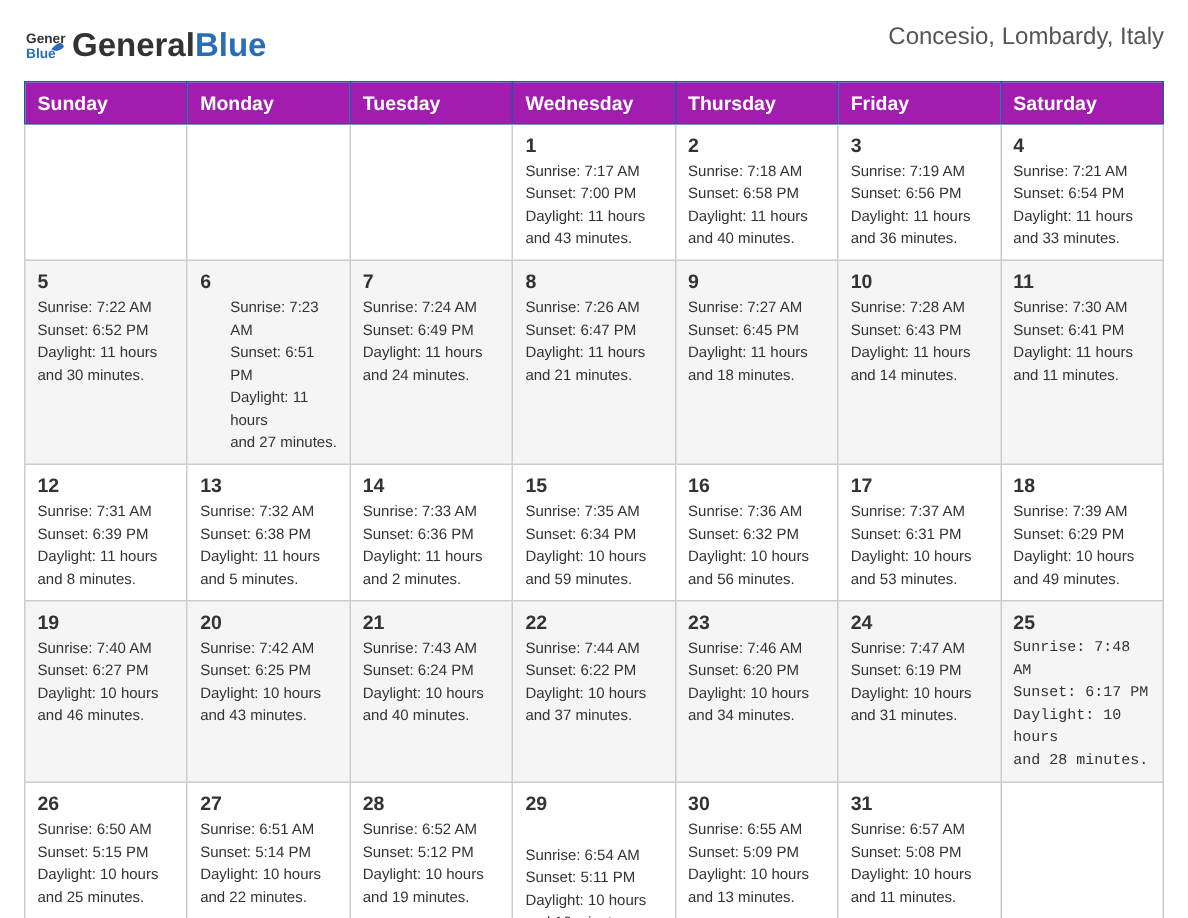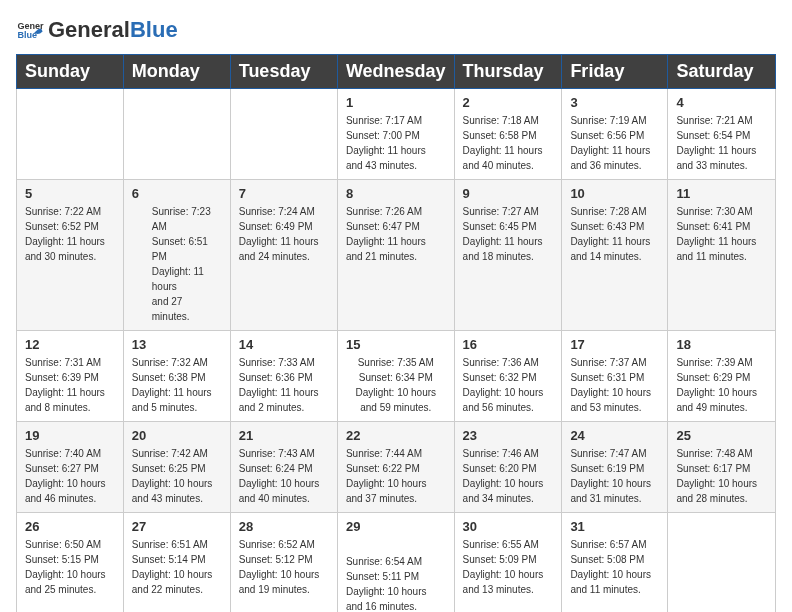--- a/index.html
+++ b/index.html
@@ -36,25 +36,25 @@
     .location-title {
       font-size: 16px;
       color: #555;
     }
     .calendar {
       width: 100%;
       border-collapse: collapse;
       border: 1px solid #ccc;
     }
     .calendar th {
-      background: #404040;
+      background: #a21caf;
       color: #fff;
       text-align: left;
       padding: 6px 8px;
-      font-size: 18px;
+      font-size: 13px;
       border: 1px solid #1e5a9e;
     }
     .calendar td {
       vertical-align: top;
       padding: 6px 8px;
       border: 1px solid #ccc;
       width: calc(100% / 7);
       min-height: 80px;
       font-size: 11px;
       color: #333;
@@ -88,20 +88,21 @@
       <path d="M28 22 Q36 14 38 22 Q32 28 26 24 Z" fill="#2a6db5"></path>
       <text x="2" y="32" font-size="13" font-weight="bold" fill="#2a6db5">Blue</text>
     </svg>
     <div>
       <div style="font-size:22px;font-weight:bold;line-height:1.1;text-align:center;">
         <span style="color:#333;">General</span><span style="color:#2a6db5;">Blue</span>
       </div>
     </div>
   </div>
   <div class="title-area">
+    <div class="location-title">Concesio, Lombardy, Italy</div>
   </div>
 </div>
 
 <table class="calendar">
   <thead>
     <tr id="days-header">
         <th>Sunday</th>
         <th>Monday</th>
         <th>Tuesday</th>
         <th>Wednesday</th>
@@ -212,21 +213,21 @@
         </td>
         <td>
           <span class="day-number">14</span>
           <div class="day-info" style="white-space: pre-line;">Sunrise: 7:33 AM
 Sunset: 6:36 PM
 Daylight: 11 hours
 and 2 minutes.</div>
         </td>
         <td>
           <span class="day-number">15</span>
-          <div class="day-info" style="white-space: pre-line; text-align: center;">Sunrise: 7:35 AM
+          <div class="day-info" style="white-space: pre-line;">Sunrise: 7:35 AM
 Sunset: 6:34 PM
 Daylight: 10 hours
 and 59 minutes.</div>
         </td>
         <td>
           <span class="day-number">16</span>
           <div class="day-info" style="white-space: pre-line;">Sunrise: 7:36 AM
 Sunset: 6:32 PM
 Daylight: 10 hours
 and 56 minutes.</div>
@@ -284,21 +285,21 @@
         </td>
         <td>
           <span class="day-number">24</span>
           <div class="day-info" style="white-space: pre-line;">Sunrise: 7:47 AM
 Sunset: 6:19 PM
 Daylight: 10 hours
 and 31 minutes.</div>
         </td>
         <td>
           <span class="day-number">25</span>
-          <div class="day-info" style="white-space: pre-line;">Sunrise: 7:48 AM
+          <div class="day-info" style="white-space: pre-line; font-family: Liberation Mono, monospace;">Sunrise: 7:48 AM
 Sunset: 6:17 PM
 Daylight: 10 hours
 and 28 minutes.</div>
         </td>
       </tr>
       <tr>
         <td>
           <span class="day-number">26</span>
           <div class="day-info" style="white-space: pre-line;">Sunrise: 6:50 AM
 Sunset: 5:15 PM

